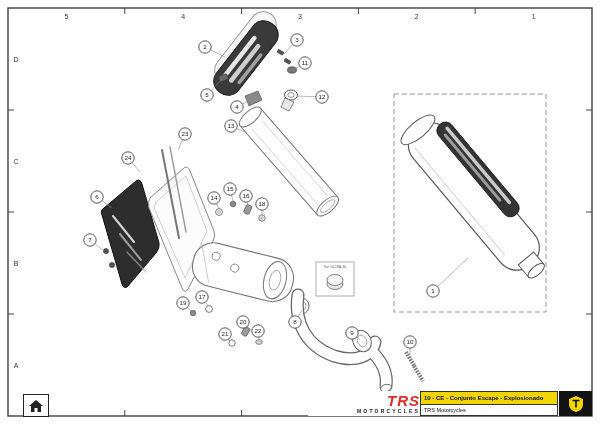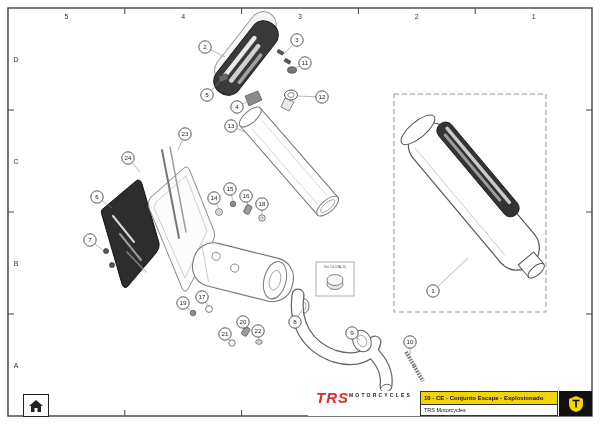--- a/index.html
+++ b/index.html
@@ -20,21 +20,21 @@
   
   .pipe-outer{fill:none;stroke:#666;stroke-width:13;stroke-linecap:round;}
   .pipe-inner{fill:none;stroke:#fff;stroke-width:10.5;stroke-linecap:round;}
   .spring{stroke:#777;stroke-width:4;stroke-dasharray:1.6 1.2;}
 
   .inset-note{font:3.4px "Liberation Sans",sans-serif;fill:#555;text-anchor:middle;}
 
   
   .titleblock{position:absolute;left:308px;top:391px;width:284px;height:25px;
               display:flex;align-items:stretch;background:#fff;}
-  .tb-logo{width:112px;display:flex;flex-direction:row;align-items:flex-start;justify-content:center;}
+  .tb-logo{width:112px;display:flex;flex-direction:column;align-items:flex-end;justify-content:center;}
   .tb-logo-main{font-weight:bold;font-style:italic;font-size:15px;line-height:13px;
                 color:#E02A28;letter-spacing:1px;}
   .tb-logo-sub{font-size:5px;letter-spacing:2.2px;color:#222;font-weight:bold;margin-top:1px;}
   .tb-info{width:136px;border:1px solid #333;display:flex;flex-direction:column;}
   .tb-title{flex:1.1;background:#F2D500;font-size:6px;font-weight:bold;color:#111;
             display:flex;align-items:center;padding:0 3px;border-bottom:1px solid #333;white-space:nowrap;}
   .tb-company{flex:1;background:#fff;font-size:5.5px;color:#111;display:flex;align-items:center;padding:0 3px;}
   .tb-badge{width:33px;background:#111;display:flex;align-items:center;justify-content:center;margin-left:1px;}
 
   

